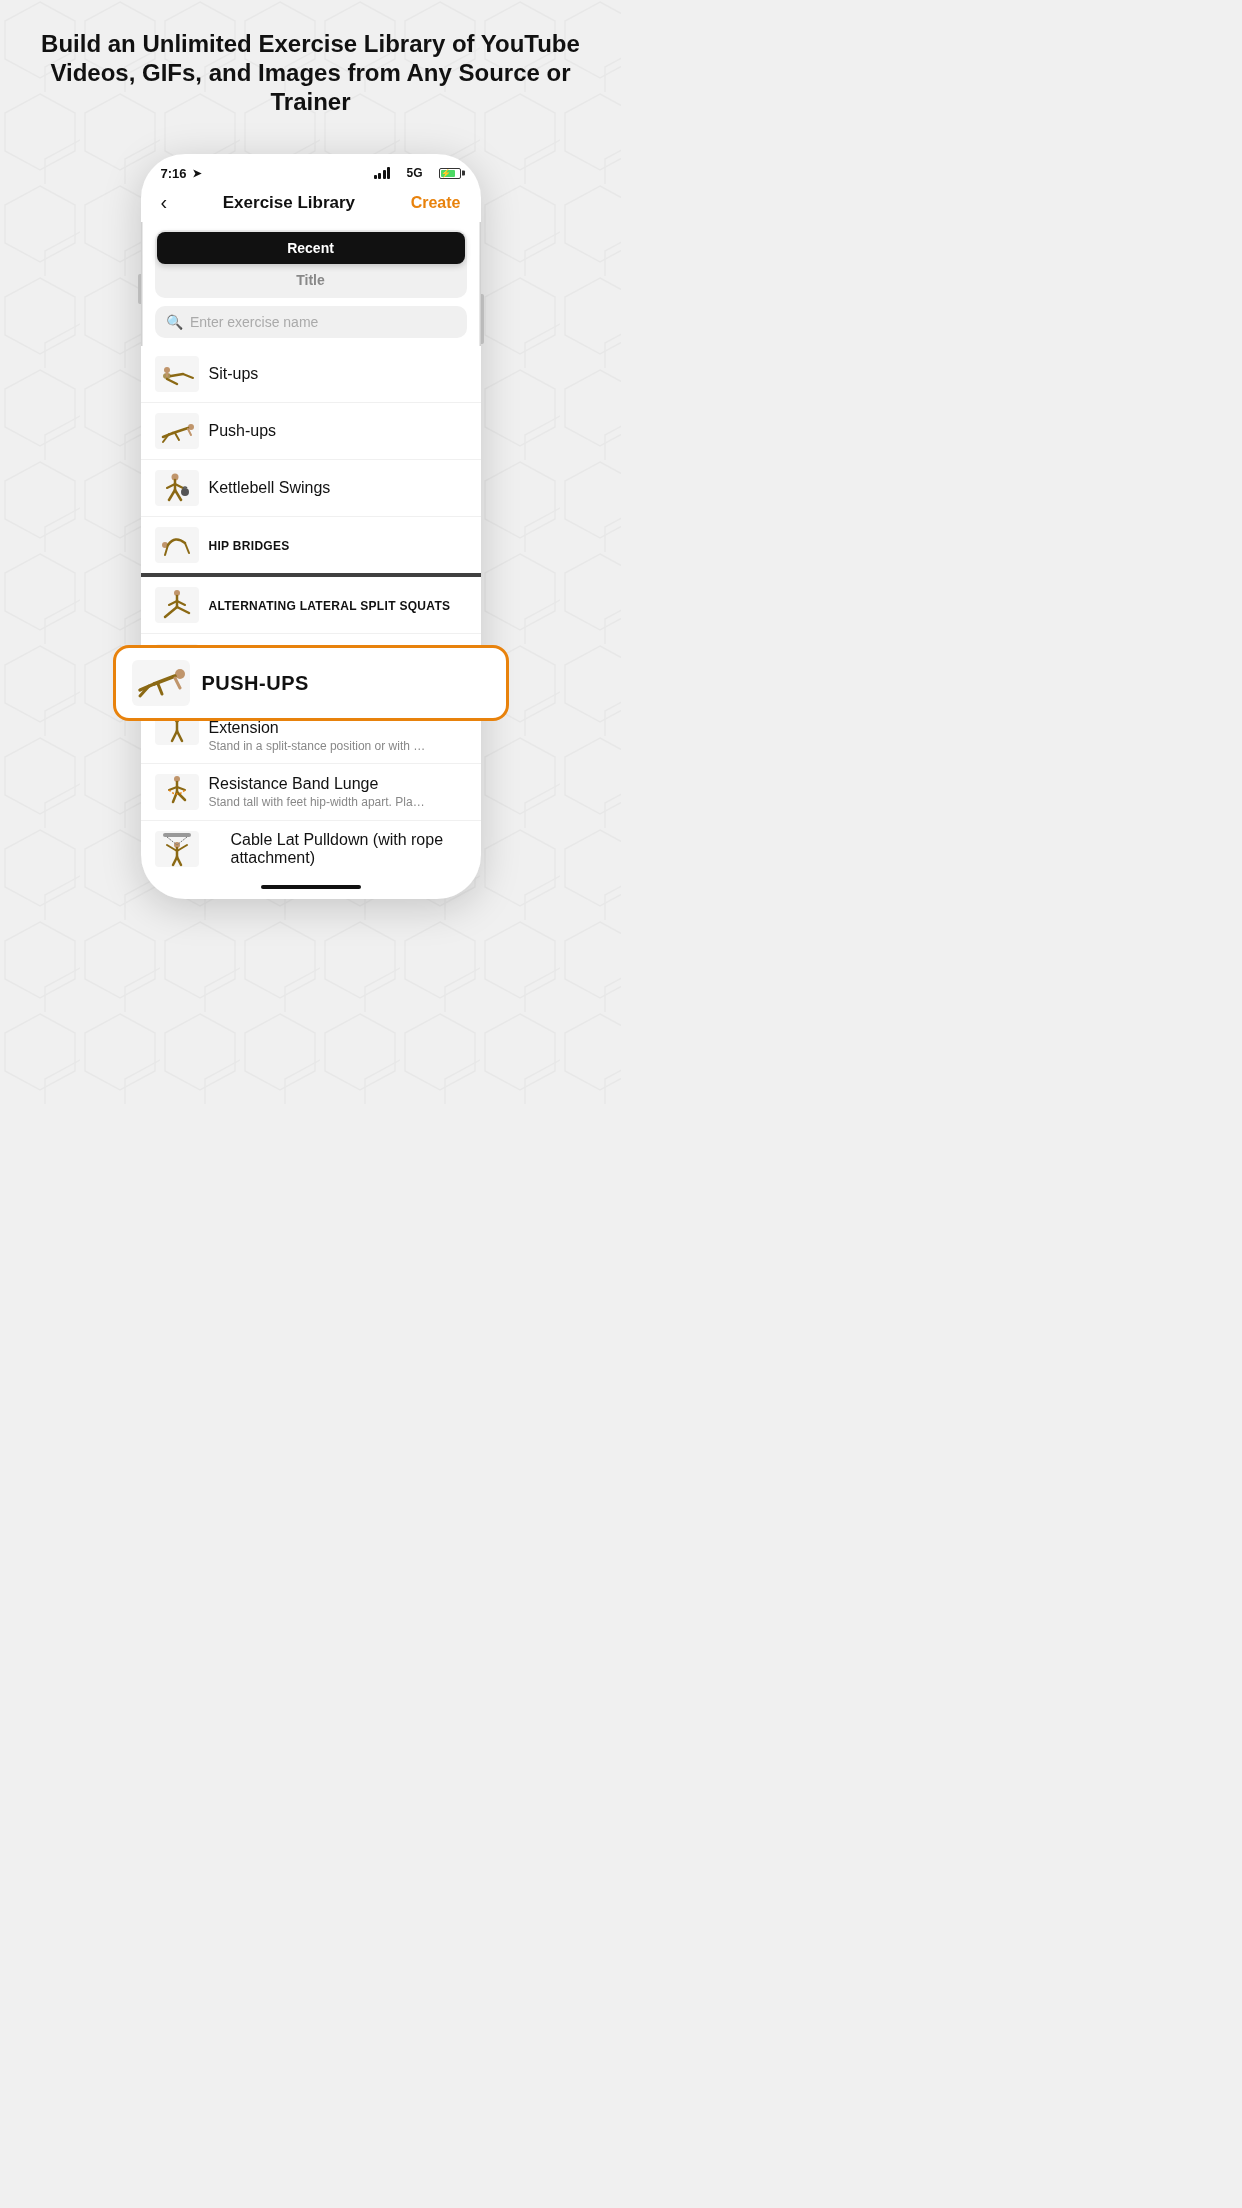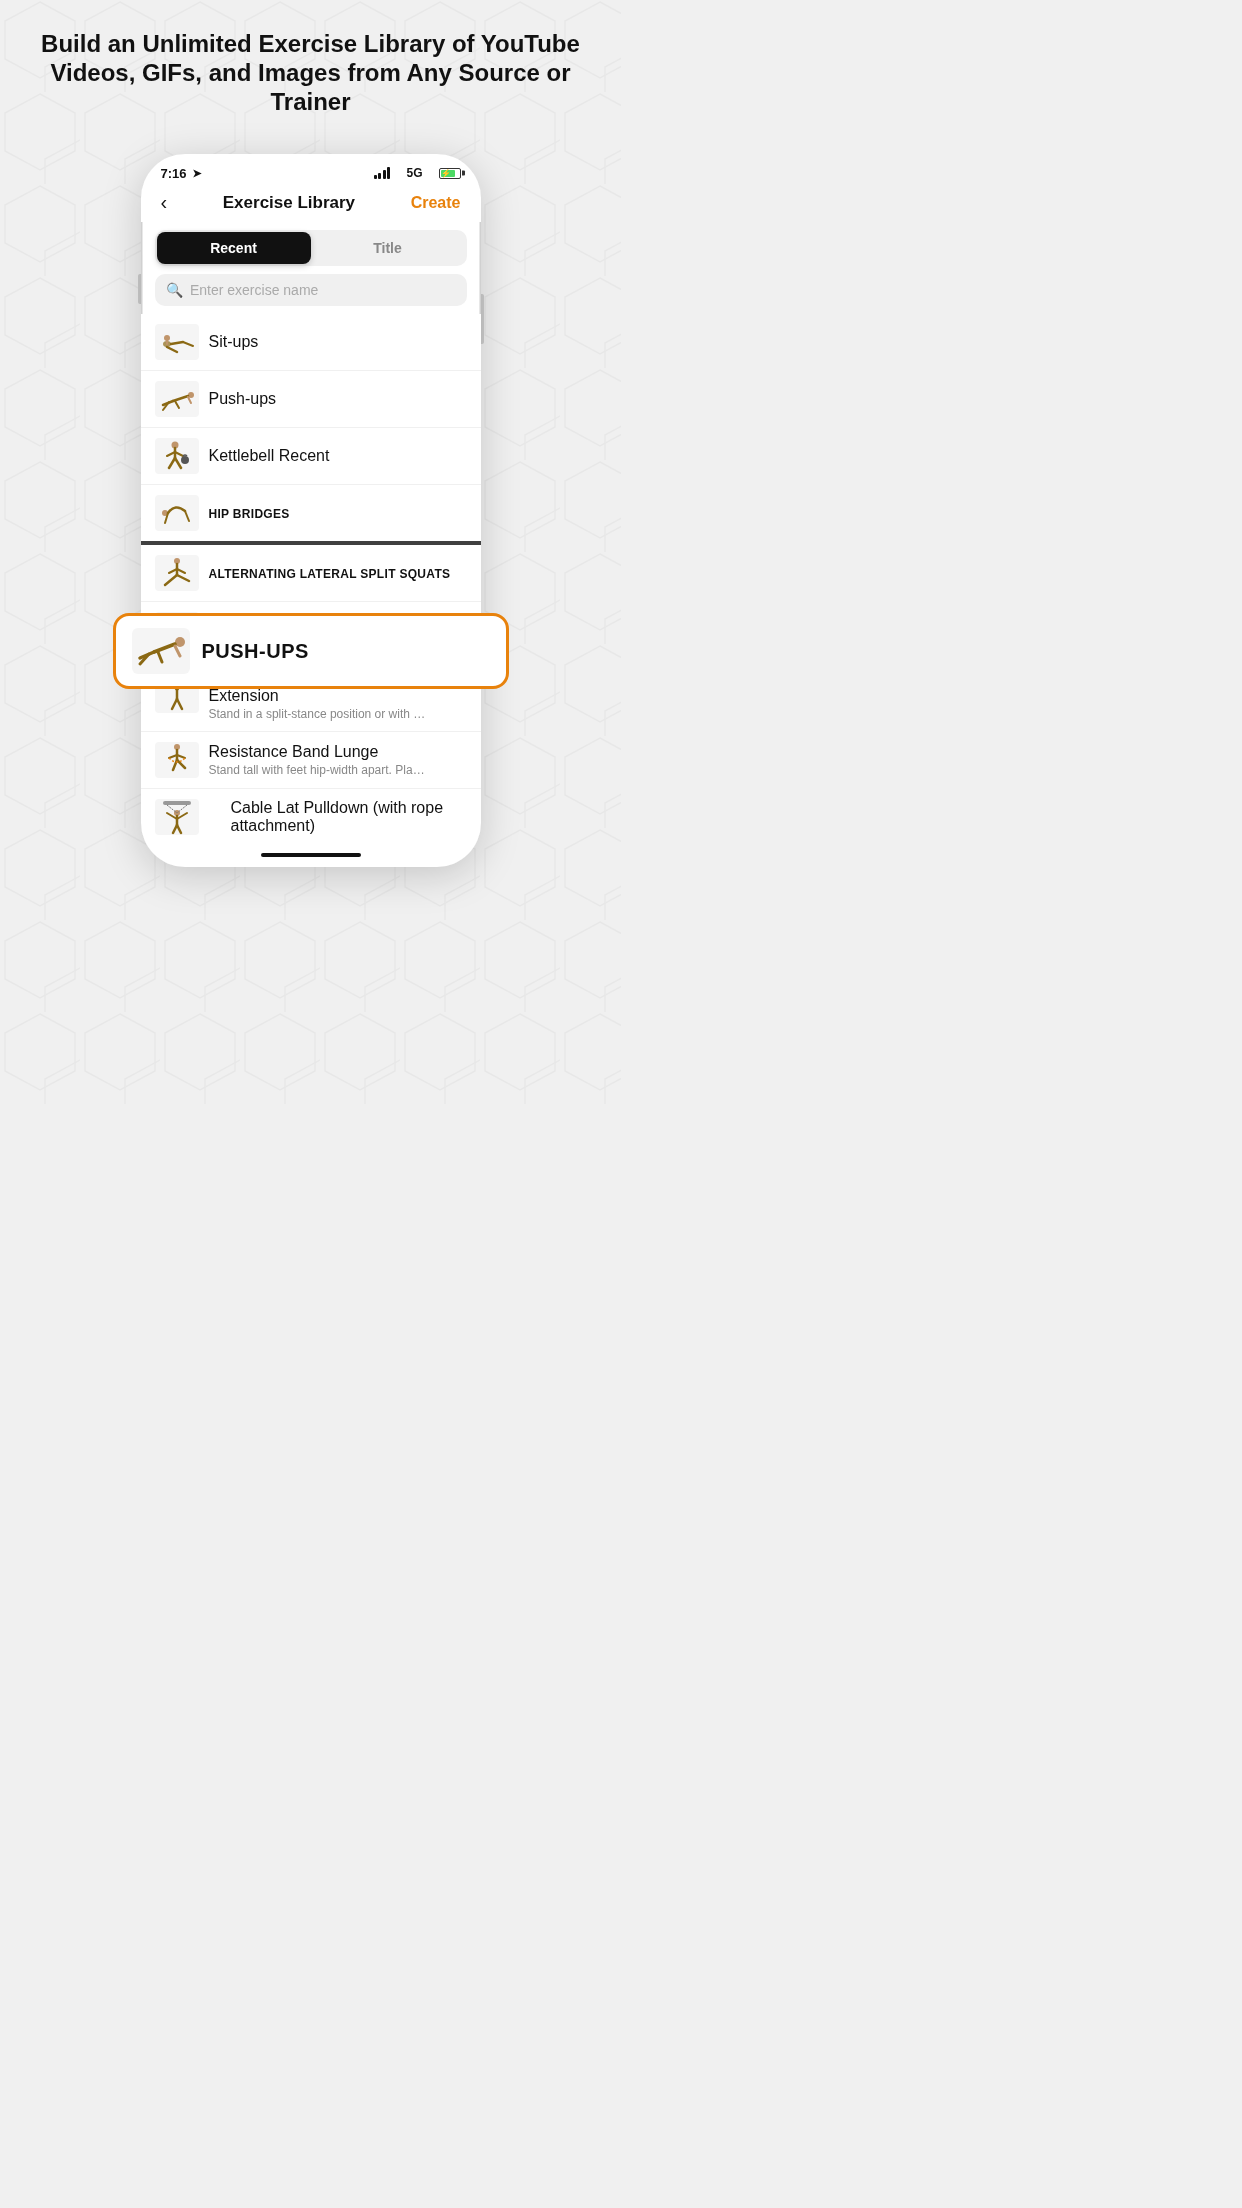--- a/index.html
+++ b/index.html
@@ -156,20 +156,21 @@
       color: #E8820C;
     }
 
     
     .segment-control {
       display: flex;
       margin: 8px 14px;
       background: #f0f0f0;
       border-radius: 10px;
       padding: 2px;
+      flex-direction: column;
     }
 
     .segment-btn {
       flex: 1;
       padding: 8px 0;
       border-radius: 8px;
       font-size: 14px;
       font-weight: 600;
       text-align: center;
       border: none;
@@ -440,21 +441,21 @@
               <line x1="20" y1="14" x2="12" y2="18" stroke="#8B6914" stroke-width="2" stroke-linecap="round"></line>
               <line x1="20" y1="14" x2="28" y2="18" stroke="#8B6914" stroke-width="2" stroke-linecap="round"></line>
               <line x1="20" y1="20" x2="14" y2="30" stroke="#8B6914" stroke-width="2.5" stroke-linecap="round"></line>
               <line x1="20" y1="20" x2="26" y2="30" stroke="#8B6914" stroke-width="2.5" stroke-linecap="round"></line>
 
               <circle cx="30" cy="22" r="4" fill="#555"></circle>
               <path d="M28,18 Q30,16 32,18" stroke="#555" stroke-width="1.5" fill="none"></path>
             </svg>
           </div>
           <div class="exercise-info">
-            <span class="exercise-name">Kettlebell Recent</span>
+            <span class="exercise-name">Kettlebell Swings</span>
           </div>
         </div>
 
         <div class="exercise-item hip-bridges-item">
           <div class="exercise-thumb">
             <svg viewBox="0 0 44 36" width="44" height="36">
               <circle cx="10" cy="18" r="3" fill="#c0956b"></circle>
               <path d="M13,18 Q20,8 30,16" stroke="#8B6914" stroke-width="2.5" fill="none" stroke-linecap="round"></path>
               <line x1="30" y1="16" x2="34" y2="26" stroke="#8B6914" stroke-width="2" stroke-linecap="round"></line>
               <line x1="13" y1="18" x2="10" y2="28" stroke="#8B6914" stroke-width="2" stroke-linecap="round"></line>

